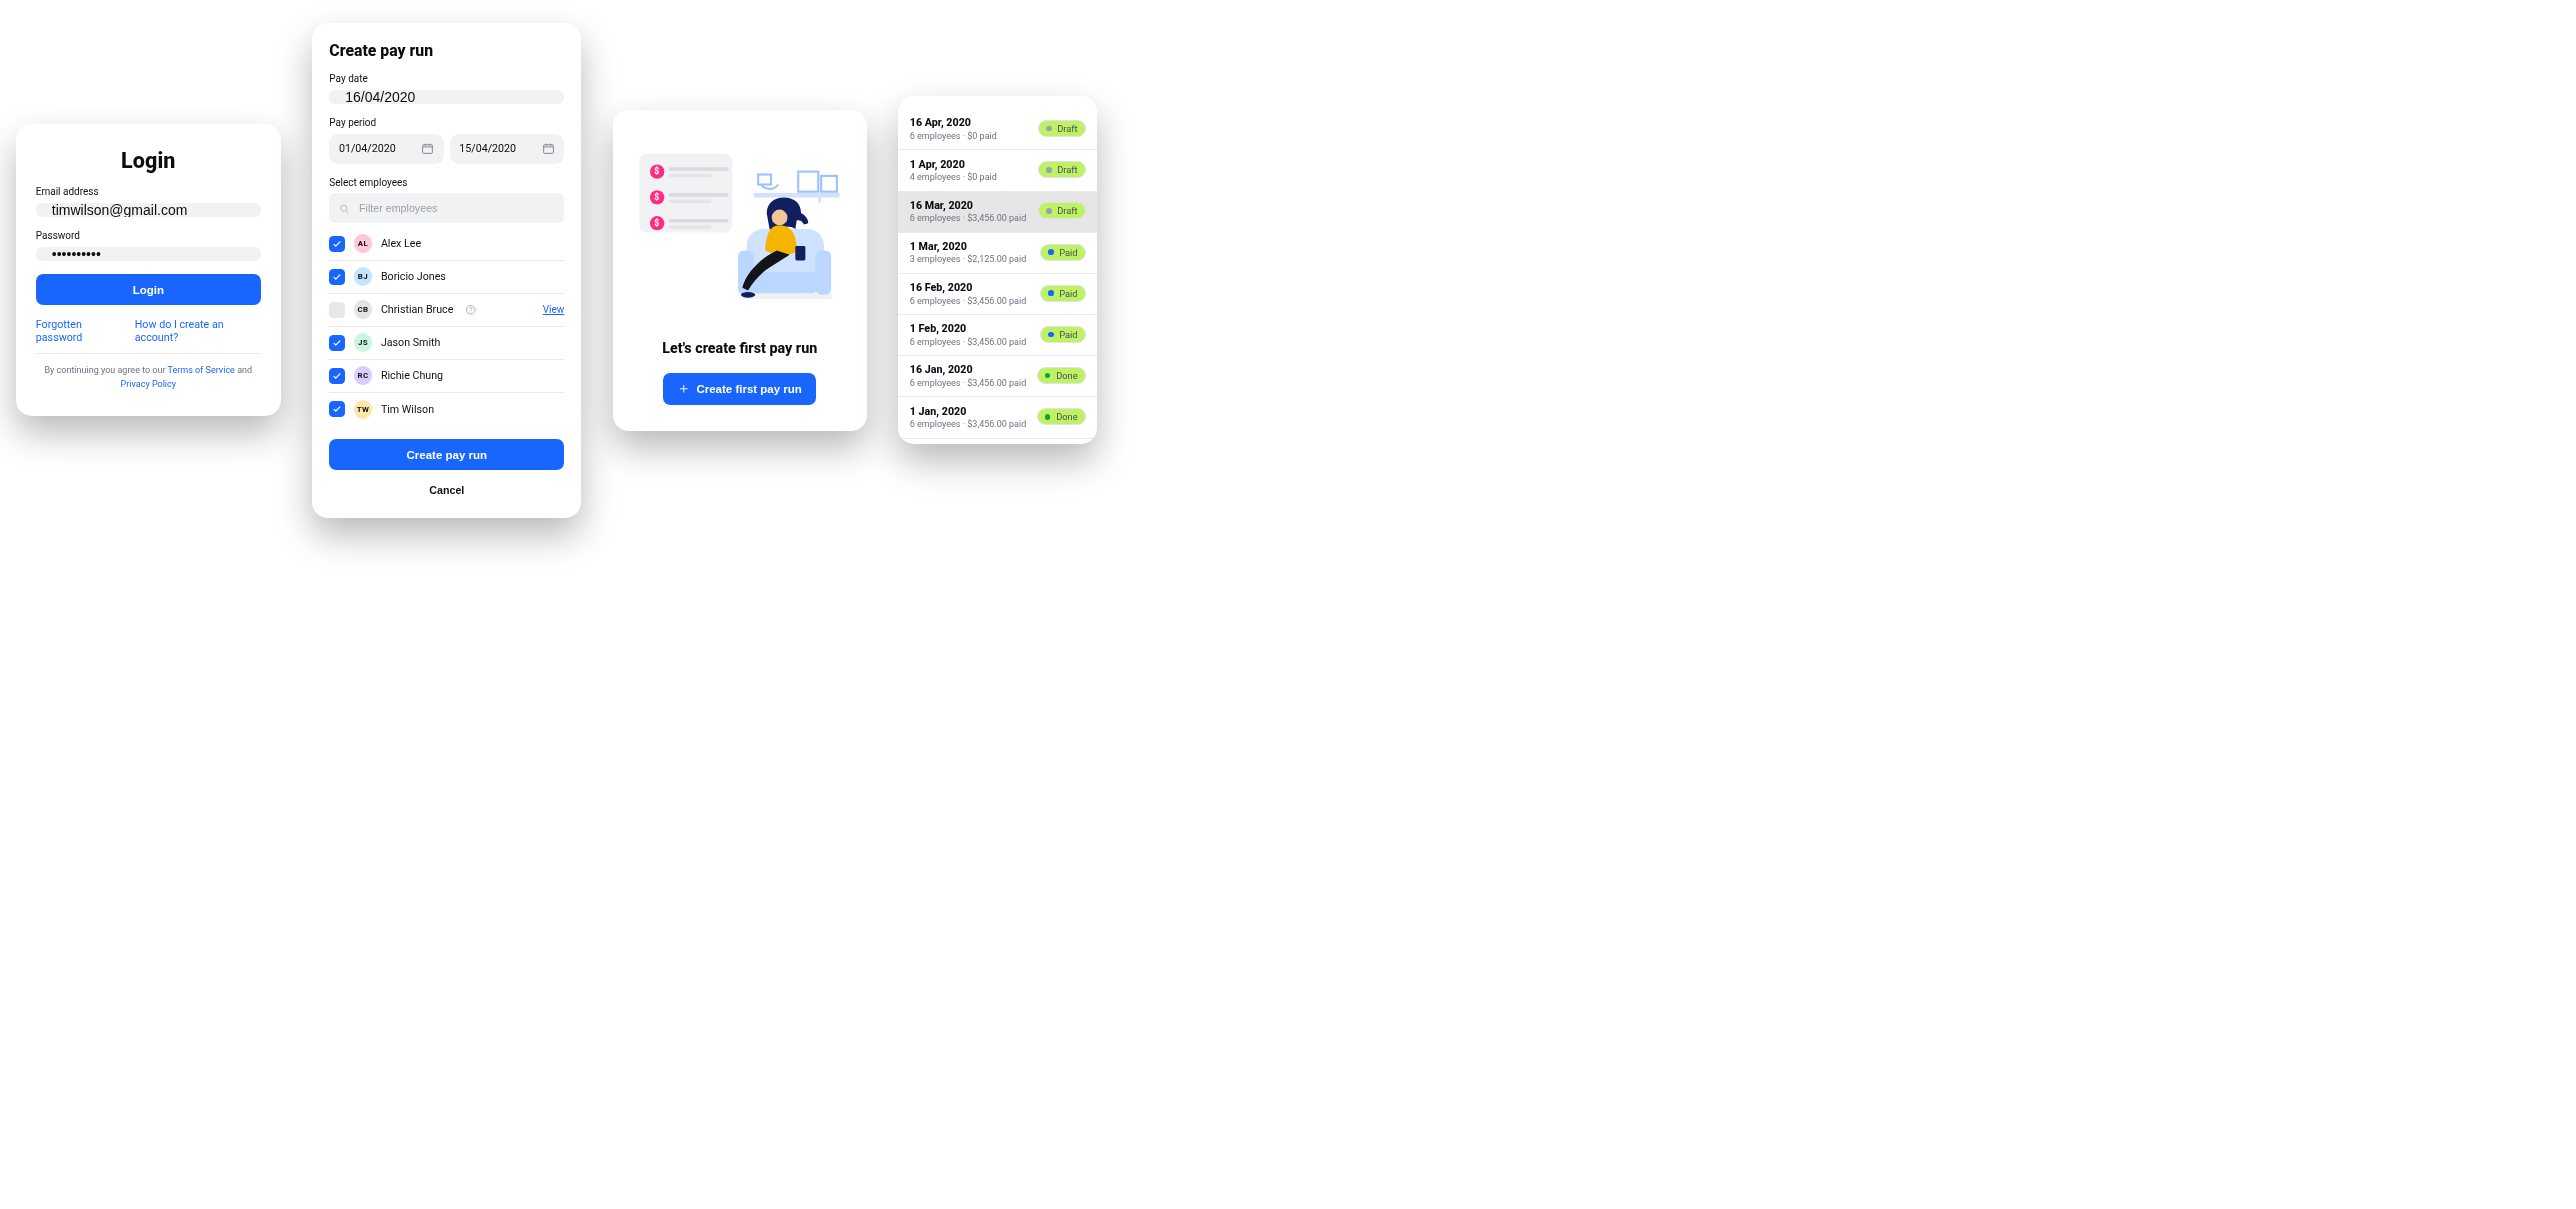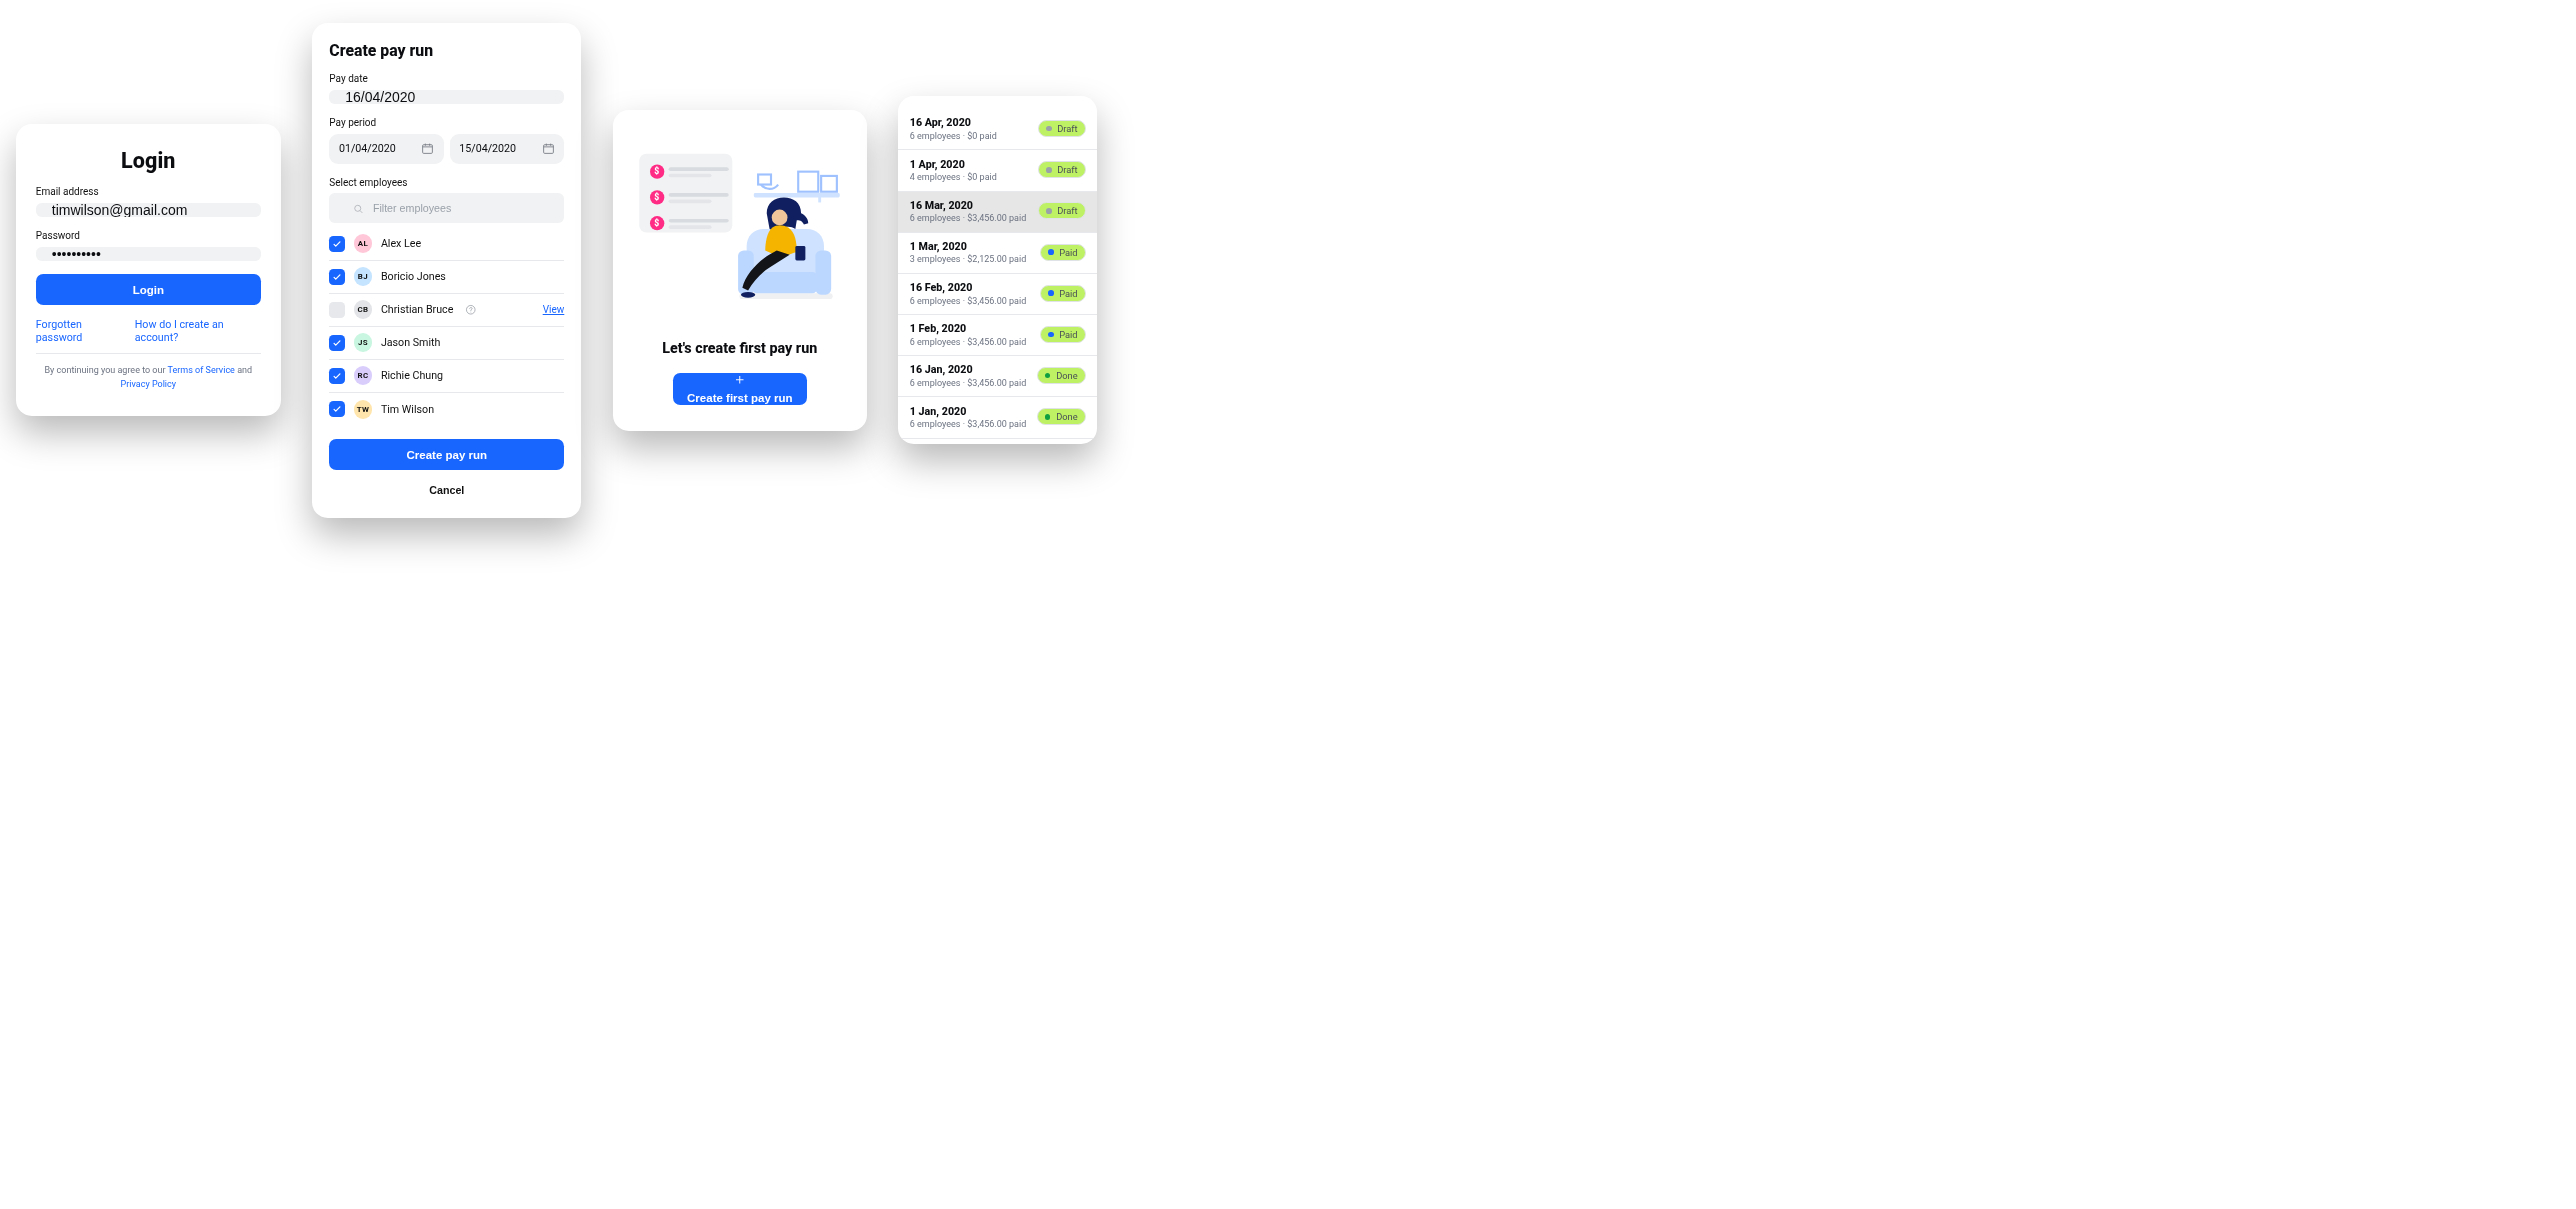--- a/index.html
+++ b/index.html
@@ -78,21 +78,21 @@
   .small-label{font-size:10px; color:#111; margin:0 0 5.7px; display:block}
   .period{display:flex; gap:5.7px}
   .date-field{
     flex:1; display:flex; align-items:center; justify-content:space-between;
     height:30px; background:var(--field); border:0.7px solid transparent;
     border-radius:9px; padding:0 8.6px; color:var(--text); font-size:10.7px;
   }
   .cal-icon{width:13px;height:13px; fill:none; stroke:#7b8088; stroke-width:1.7}
   .create .section{margin-bottom:13px}
   .search{
-    display:flex; align-items:center; gap:7.2px; height:30px; padding:0 24px;
+    display:flex; align-items:center; gap:7.2px; height:30px; padding:0 10px;
     background:var(--field); border-radius:5.7px; margin-bottom:4.3px;
   }
   .search .s-input{border:none; background:transparent; outline:none; font-size:10.7px; width:100%}
   .search .s-input::placeholder{color:#9aa1a9}
   .s-icon{width:11.5px;height:11.5px;opacity:.6}
   .emp{
     display:flex; align-items:center; gap:8.6px; min-height:33px;
     border-bottom:0.7px solid var(--border); padding:4.3px 0;
   }
   .emp:last-of-type{border-bottom:none}
@@ -132,21 +132,20 @@
     margin-bottom:13px;
   }
   .empty h2{
     font-size:14.3px; font-weight:800; text-align:center; margin:5.7px 0 17px;
   }
   .cta{
     display:inline-flex; align-items:center; justify-content:center; gap:7.2px;
     height:31.5px; border:none; border-radius:7.2px; padding:0 14.3px;
     background:var(--blue); color:#fff; font-size:11.5px; font-weight:700;
     cursor:pointer;
-    flex-direction:column;
   }
   .plus{width:11.5px;height:11.5px}
   .plus path{stroke:#fff; stroke-width:2; stroke-linecap:round}
 
   
   .illus svg{width:100%; height:100%}
 
   
   .run{
     display:flex; align-items:center; justify-content:space-between;

